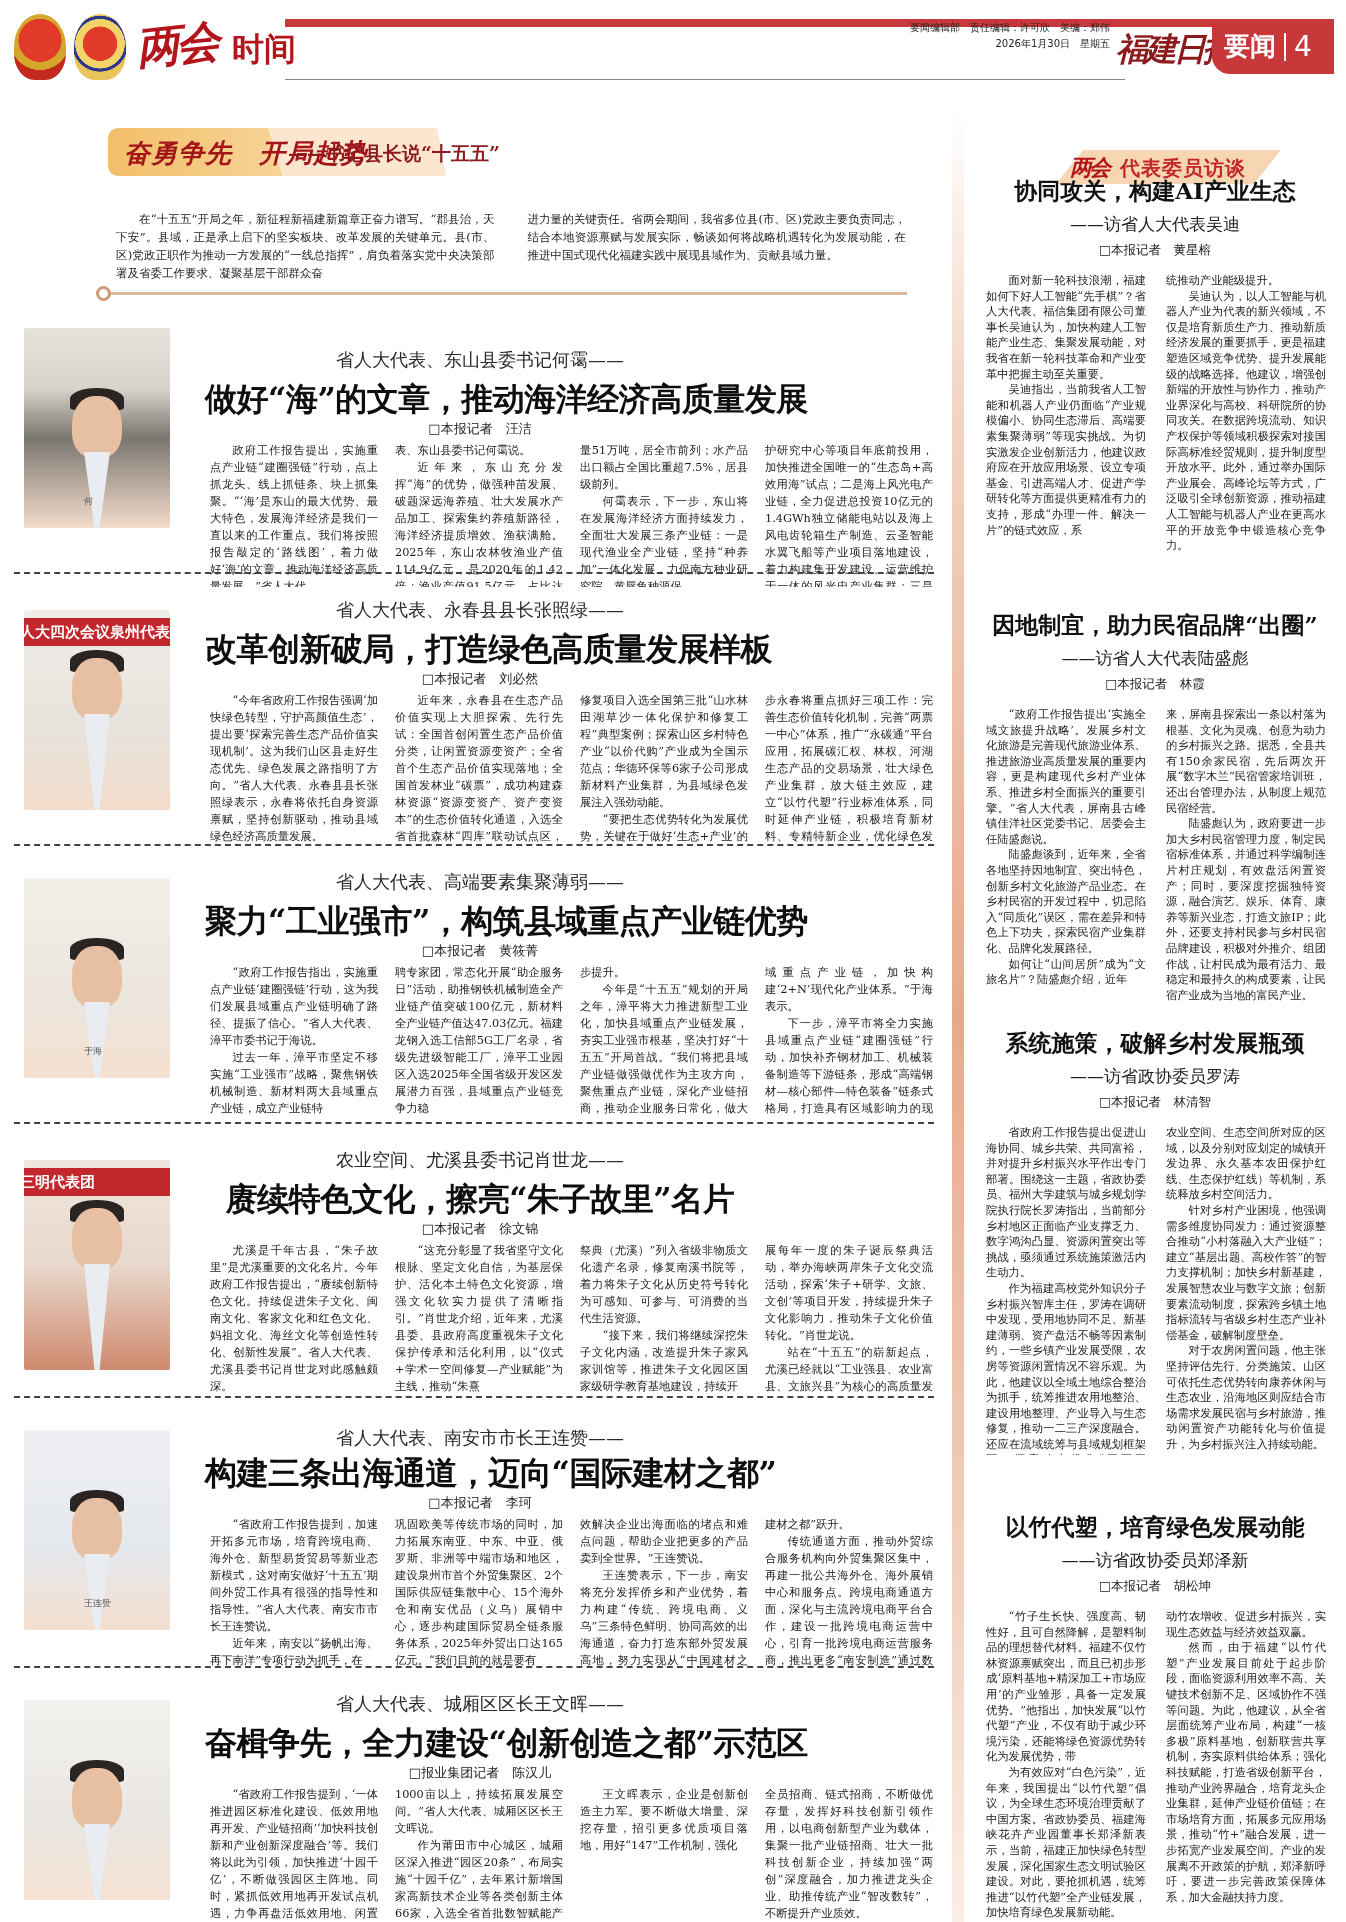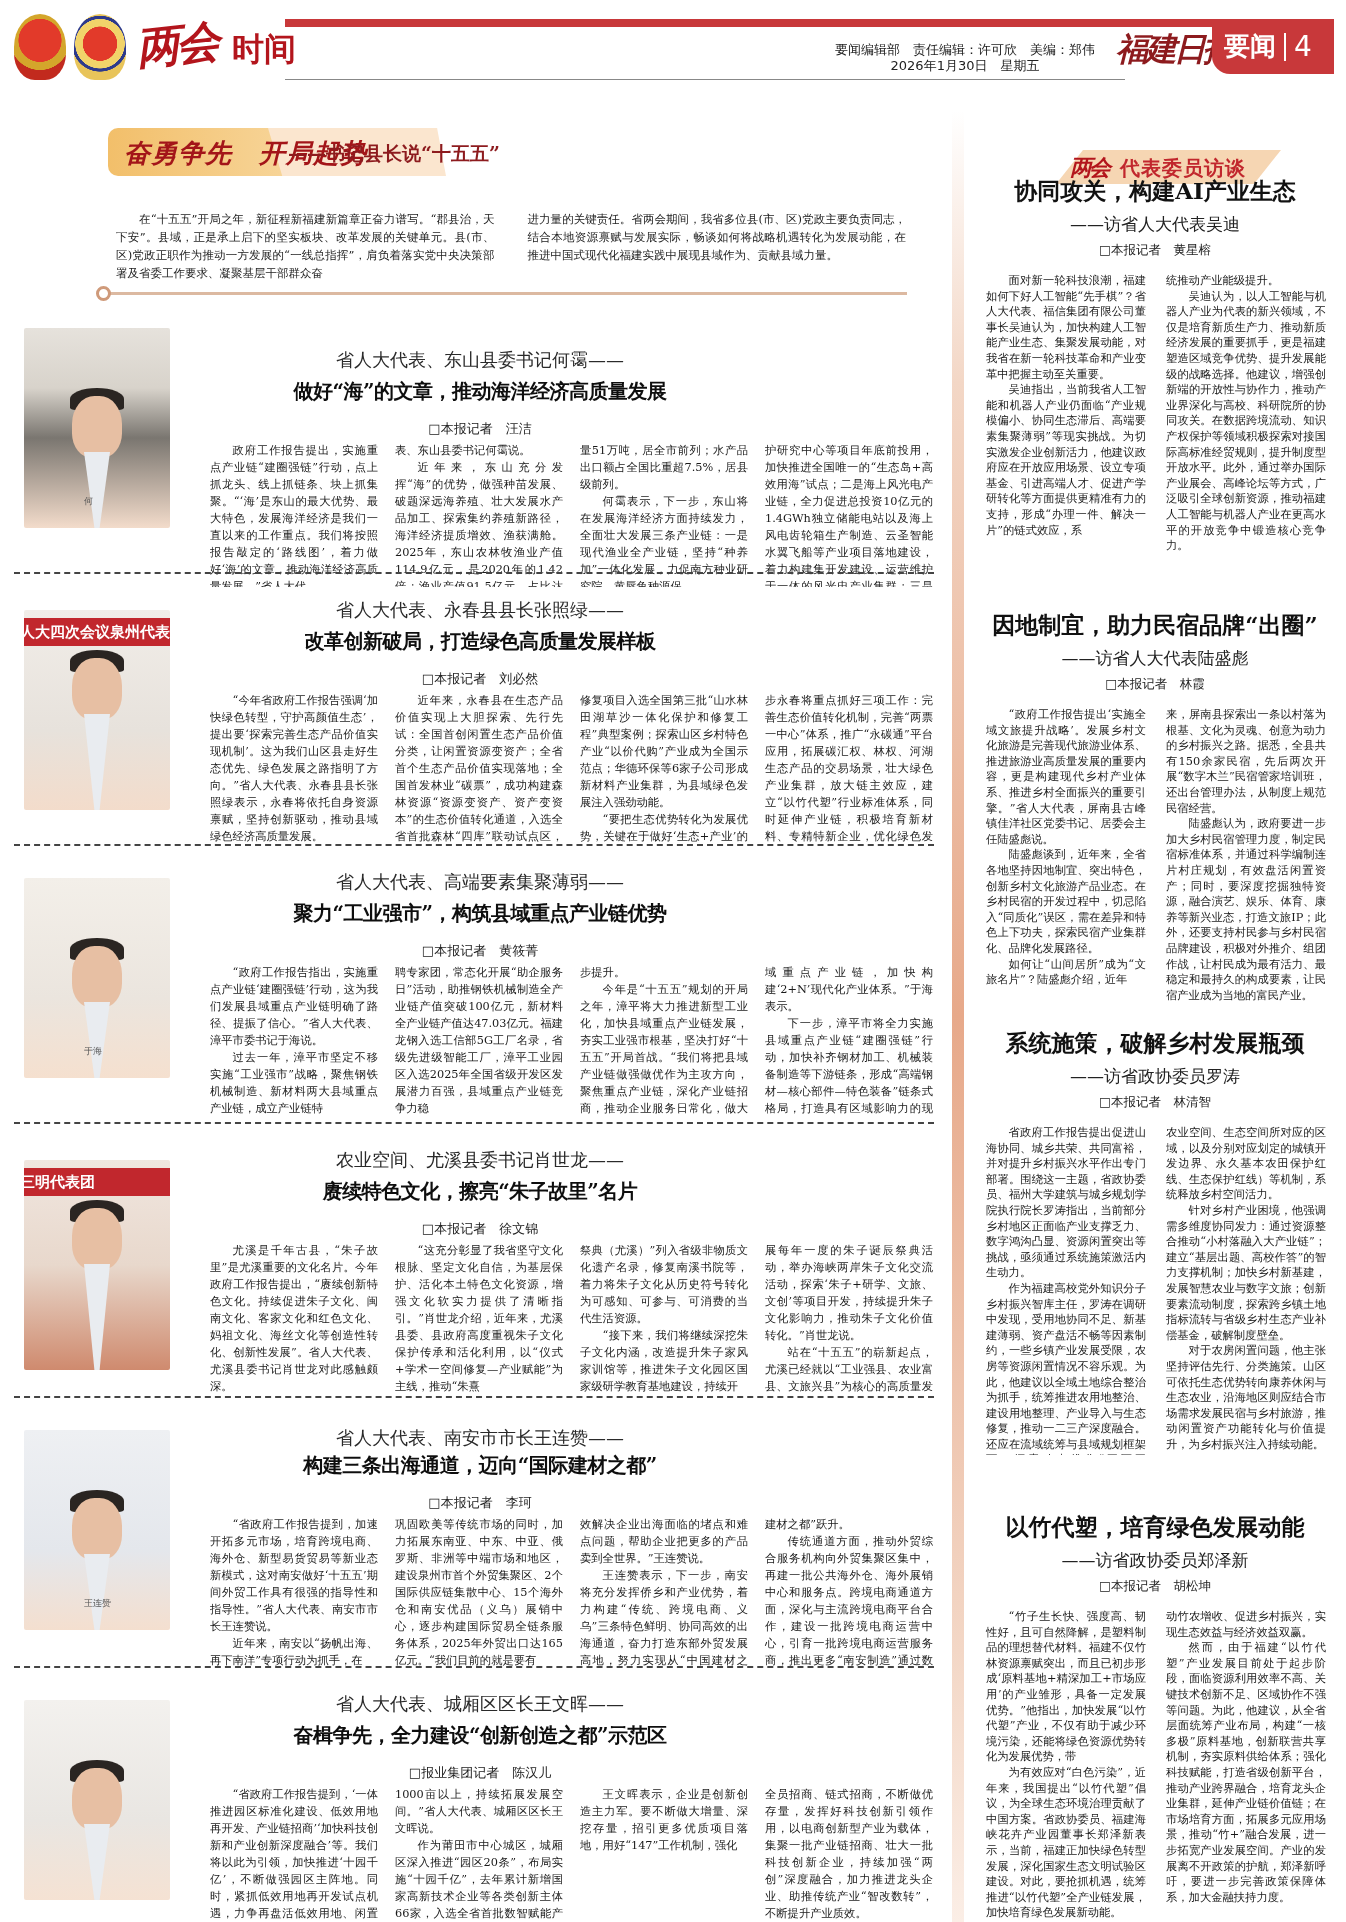--- a/index.html
+++ b/index.html
@@ -8,21 +8,21 @@
 
   
   .masthead { position: absolute; left: 0; top: 0; width: 1346px; height: 100px; }
   .emblem { position: absolute; top: 14px; width: 52px; height: 66px; border-radius: 50% 50% 40% 40%; }
   .emblem.nat { left: 14px; background: radial-gradient(circle at 50% 40%, #e23a2a 0 45%, #d4a62b 46% 62%, #c22a1e 63% 100%); }
   .emblem.cppcc { left: 74px; background: radial-gradient(circle at 50% 45%, #e23a2a 0 38%, #f1d36a 39% 55%, #2d3a8c 56% 62%, #e8c45a 63% 100%); }
   .logo-lianghui { position: absolute; left: 136px; top: 16px; font-family: "DejaVu Serif", serif; font-size: 44px; font-weight: bold; color: #b3151c; font-style: italic; letter-spacing: -4px; transform: rotate(-6deg); }
   .logo-shijian { position: absolute; left: 232px; top: 28px; font-family: "DejaVu Serif", serif; font-size: 32px; color: #b3151c; font-weight: bold; }
   .top-redbar { position: absolute; left: 285px; top: 19px; width: 958px; height: 8px; background: #c8383a; }
   .top-grayline { position: absolute; left: 285px; top: 79px; width: 840px; height: 1px; background: #888; }
-  .editors { position: absolute; left: 820px; top: 42px; width: 290px; text-align: center; font-size: 13px; line-height: 16px; color: #222; }
+  .editors { position: absolute; left: 820px; top: 20px; width: 290px; text-align: right; font-size: 10px; line-height: 16px; color: #222; }
   .paper-name { position: absolute; left: 1116px; top: 28px; font-family: "DejaVu Serif", serif; font-size: 32px; color: #8d1b1e; font-style: italic; font-weight: bold; letter-spacing: -3px; }
   .section-tab { position: absolute; left: 1212px; top: 19px; width: 122px; height: 55px; background: #c8383a; border-radius: 0 0 0 18px; color: #fff; display: flex; align-items: center; padding-left: 12px; font-size: 26px; font-weight: bold; }
   .section-tab .bar { display: inline-block; width: 2px; height: 28px; background: #fff; margin: 0 8px; }
   .section-tab .pg { font-weight: normal; font-size: 28px; }
 
   
   .series-banner { position: absolute; left: 108px; top: 128px; width: 512px; height: 48px; }
   .series-banner .tan { position: absolute; left: 0; top: 0; width: 175px; height: 48px; background: linear-gradient(90deg,#f2bf6a,#f7d497); border-radius: 10px 0 0 10px; clip-path: polygon(0 0, 92% 0, 100% 100%, 0 100%); }
   .series-banner .light { position: absolute; left: 160px; top: 0; width: 178px; height: 48px; background: #fbe6cf; clip-path: polygon(0 0, 95% 0, 100% 100%, 8% 100%); }
   .series-banner .t1 { position: absolute; left: 16px; top: 8px; font-family: "DejaVu Serif", serif; font-size: 26px; color: #a31519; font-weight: bold; font-style: italic; letter-spacing: 1px; white-space: nowrap; }
@@ -37,21 +37,21 @@
   .article { position: absolute; left: 0; width: 950px; }
   .article .photo { position: absolute; left: 24px; width: 146px; height: 200px; overflow: hidden; border-radius: 2px; }
   .photo .bg { position: absolute; inset: 0; }
   .photo .face { position: absolute; left: 48px; width: 50px; height: 62px; border-radius: 45% 45% 40% 40%; background: #e7bfa3; }
   .photo .hair { position: absolute; left: 46px; width: 54px; height: 22px; border-radius: 50% 50% 10% 10%; background: #2a2522; }
   .photo .shirt { position: absolute; left: 60px; width: 26px; bottom: 0; background: #e9ecf0; clip-path: polygon(0 0,100% 0,60% 100%,40% 100%); }
   .photo .banner-text { position: absolute; left: 0; top: 8px; width: 100%; height: 28px; background: #c1272d; color: #fff; font-weight: bold; font-size: 15px; line-height: 28px; white-space: nowrap; overflow: hidden; text-indent: -4px; }
   .photo .caption { position: absolute; left: 60px; font-size: 9px; color: #555; }
 
   .article .kicker { position: absolute; left: 210px; width: 540px; text-align: center; font-size: 18px; color: #2a2a2a; font-family: "DejaVu Sans", sans-serif; white-space: nowrap; }
-  .article .headline { position: absolute; left: 205px; width: 550px; text-align: center; font-family: "DejaVu Serif", serif; font-weight: bold; font-size: 20px; color: #0e0e0e; white-space: nowrap; letter-spacing: -0.5px; }
+  .article .headline { position: absolute; left: 205px; width: 550px; text-align: center; font-family: "DejaVu Serif", serif; font-weight: bold; font-size: 32px; color: #0e0e0e; white-space: nowrap; letter-spacing: -0.5px; }
   .article .byline { position: absolute; left: 210px; width: 540px; text-align: center; font-size: 13px; color: #222; }
   .article .body { position: absolute; left: 210px; width: 725px; display: flex; gap: 17px; font-family: "DejaVu Serif", serif; font-size: 11.3px; line-height: 17px; color: #1a1a1a; }
   .article .body .col { width: 168px; text-align: justify; }
   .article .body .col p { text-indent: 2em; }
   .article .body .col p.cont { text-indent: 0; }
   .article .rule { position: absolute; left: 14px; width: 920px; border-top: 2px dashed #444; }
 
   
   .side-stripe { position: absolute; left: 952px; top: 110px; width: 12px; height: 1812px; background: linear-gradient(180deg, #fff 0%, #f3d7c6 15%, #e7a98a 50%, #f3d7c6 85%, #fbeee6 100%); }
   .right-col { position: absolute; left: 970px; top: 140px; width: 370px; }

